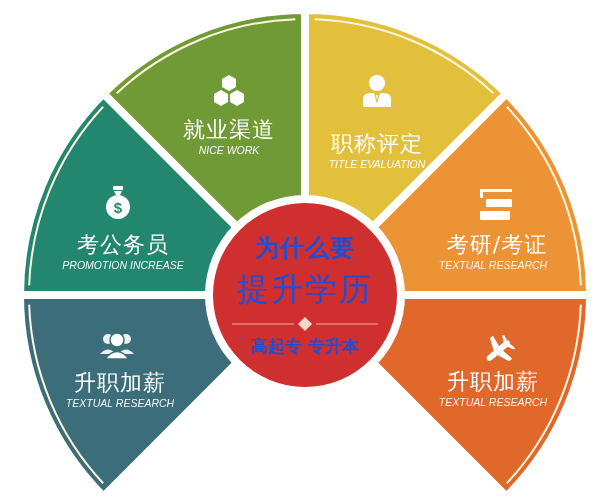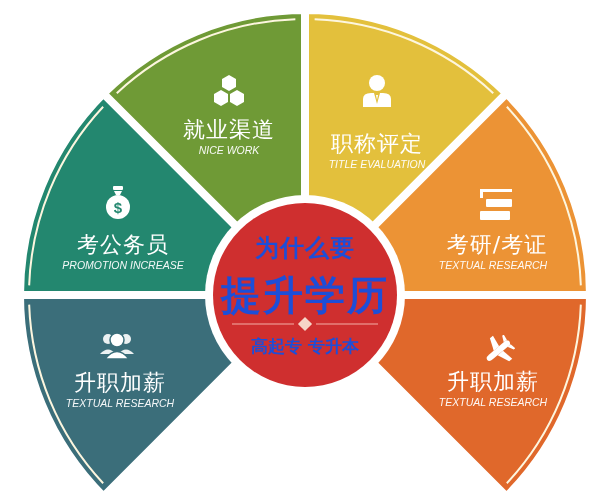--- a/index.html
+++ b/index.html
@@ -4,21 +4,21 @@
 <style>
   html, body { margin: 0; padding: 0; background: #ffffff; }
   body { width: 607px; height: 500px; position: relative; overflow: hidden; font-family: "DejaVu Sans", sans-serif; }
   #stage { position: absolute; left: 0; top: 0; width: 607px; height: 500px; }
   .lbl { position: absolute; text-align: center; color: #ffffff; transform: translateX(-50%); white-space: nowrap; }
   .lbl .cn { font-size: 22px; font-weight: normal; letter-spacing: 1px; line-height: 26px; display: block; }
   .lbl .en { font-family: "Liberation Sans", sans-serif; font-size: 10.5px; line-height: 14px; display: block; opacity: 0.95; font-style: italic; }
   .icon { position: absolute; transform: translateX(-50%); }
   .center-text { position: absolute; left: 305px; transform: translateX(-50%); color: #1d4ed8; text-align: right; white-space: nowrap; }
   #c-line1 { top: 232px; font-size: 24px; font-weight: bold; letter-spacing: 1px; }
-  #c-line2 { top: 268px; font-size: 40px; font-weight: bold; letter-spacing: 2px; }
+  #c-line2 { top: 268px; font-size: 32px; font-weight: normal; letter-spacing: 2px; }
   #c-line3 { top: 335px; font-size: 17px; font-weight: bold; }
 </style>
 </head>
 <body>
 
 <div id="stage">
   <svg width="607" height="500" viewBox="0 0 607 500">
     <defs></defs>
 
     <g id="sector-shapes">

